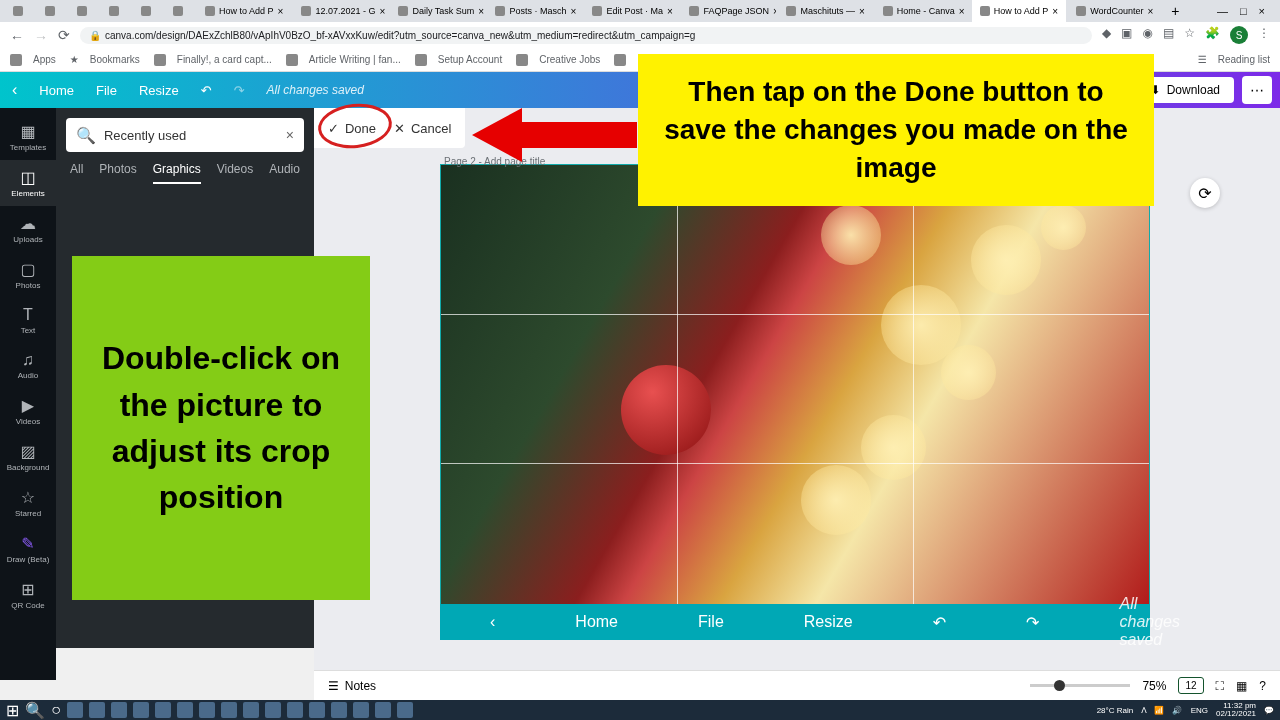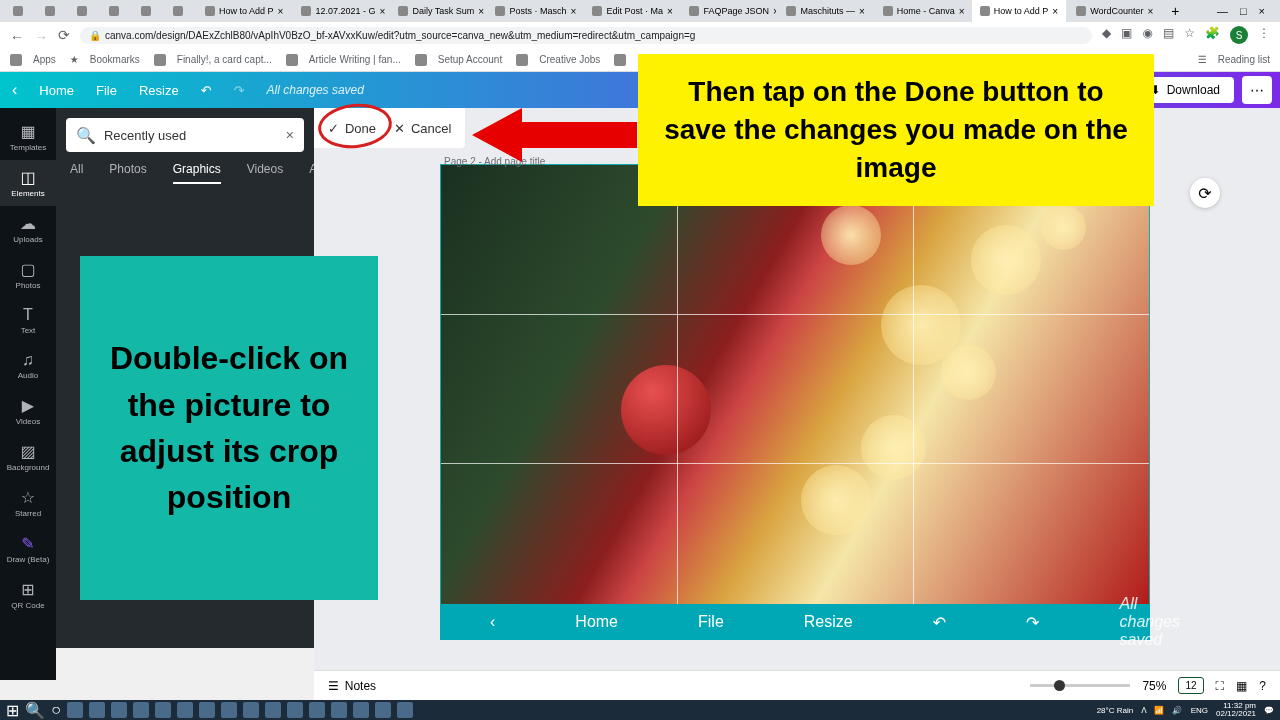--- a/index.html
+++ b/index.html
@@ -38,21 +38,21 @@
 .rail-item { color: #b0b4b8; font-size: 8px; text-align: center; padding: 8px 0; width: 100%; }
 .rail-item.active { background: #252a2e; color: #fff; }
 .rail-icon { font-size: 16px; display: block; margin-bottom: 2px; }
 
 
 .elements-panel { position: absolute; left: 56px; top: 108px; width: 258px; height: 540px; background: #252a2e; color: #fff; }
 .search-box { margin: 10px; background: #fff; border-radius: 4px; height: 34px; display: flex; align-items: center; padding: 0 10px; color: #333; position: relative; }
 .search-icon { margin-right: 8px; color: #666; }
 .search-text { font-size: 13px; color: #333; }
 .search-clear { position: absolute; right: 10px; color: #666; font-size: 14px; }
-.panel-tabs { display: flex; gap: 26px; padding: 0 14px; font-size: 12px; color: #b0b4b8; }
+.panel-tabs { display: flex; gap: 16px; padding: 0 14px; font-size: 12px; color: #b0b4b8; }
 .panel-tab.active { color: #fff; border-bottom: 2px solid #fff; padding-bottom: 6px; }
 .panel-chips { display: flex; gap: 6px; padding: 10px 14px; align-items: center; }
 .chip { background: #3a3f44; padding: 5px 10px; border-radius: 4px; font-size: 11px; }
 .chip-arrow { color: #fff; font-size: 13px; }
 
 
 .crop-bar { position: absolute; left: 314px; top: 108px; height: 40px; background: #fff; display: flex; align-items: center; padding: 0 14px; gap: 18px; font-size: 13px; color: #333; z-index: 5; border-radius: 0 0 4px 0; }
 .crop-btn { display: flex; align-items: center; gap: 6px; }
 .done-circle { position: absolute; left: 318px; top: 104px; width: 74px; height: 44px; border: 3px solid #d62020; border-radius: 50%; transform: rotate(-6deg); z-index: 6; pointer-events: none; }
 
@@ -63,21 +63,21 @@
 .bokeh { position: absolute; border-radius: 50%; background: radial-gradient(circle, rgba(255,240,180,0.9), rgba(255,220,120,0.2)); }
 .ornament { position: absolute; width: 90px; height: 90px; border-radius: 50%; background: radial-gradient(circle at 35% 30%, #e85050, #8b1010); top: 200px; left: 180px; }
 .grid-line-v { position: absolute; top: 0; bottom: 0; width: 1px; background: rgba(255,255,255,0.7); }
 .grid-line-h { position: absolute; left: 0; right: 0; height: 1px; background: rgba(255,255,255,0.7); }
 .refresh-btn { position: absolute; top: 70px; right: 60px; width: 30px; height: 30px; background: #fff; border-radius: 50%; display: flex; align-items: center; justify-content: center; box-shadow: 0 1px 4px rgba(0,0,0,0.2); z-index: 4; }
 
 
 .inner-bar { position: absolute; bottom: 40px; left: 126px; width: 710px; height: 36px; background: #00a8b5; display: flex; align-items: center; color: #fff; padding: 0 50px; gap: 80px; font-size: 16px; }
 
 
-.anno1 { position: absolute; left: 80px; top: 256px; width: 298px; height: 344px; background: #14b8a6; color: #000; font-size: 32px; font-weight: 700; display: flex; align-items: center; justify-content: center; text-align: center; padding: 20px; line-height: 1.45; z-index: 20; }
+.anno1 { position: absolute; left: 72px; top: 256px; width: 298px; height: 344px; background: #84cc16; color: #000; font-size: 32px; font-weight: 700; display: flex; align-items: center; justify-content: center; text-align: center; padding: 20px; line-height: 1.45; z-index: 20; }
 .anno2 { position: absolute; left: 638px; top: 54px; width: 516px; height: 152px; background: #fff200; color: #000; font-size: 28px; font-weight: 700; display: flex; align-items: center; justify-content: center; text-align: center; padding: 14px 20px; line-height: 1.35; z-index: 20; }
 .arrow-red { position: absolute; left: 472px; top: 100px; z-index: 21; }
 
 
 .bottom-bar { position: absolute; left: 314px; right: 0; bottom: 20px; height: 30px; background: #fff; display: flex; align-items: center; padding: 0 14px; font-size: 12px; gap: 10px; border-top: 1px solid #ddd; }
 .notes-btn { display: flex; align-items: center; gap: 6px; }
 .zoom-group { margin-left: auto; display: flex; align-items: center; gap: 12px; }
 .zoom-slider { width: 100px; height: 3px; background: #ccc; position: relative; }
 .zoom-thumb { position: absolute; left: 24px; top: -4px; width: 11px; height: 11px; background: #333; border-radius: 50%; }
 .page-count { border: 1px solid #14532d; padding: 2px 6px; border-radius: 3px; font-size: 10px; }

